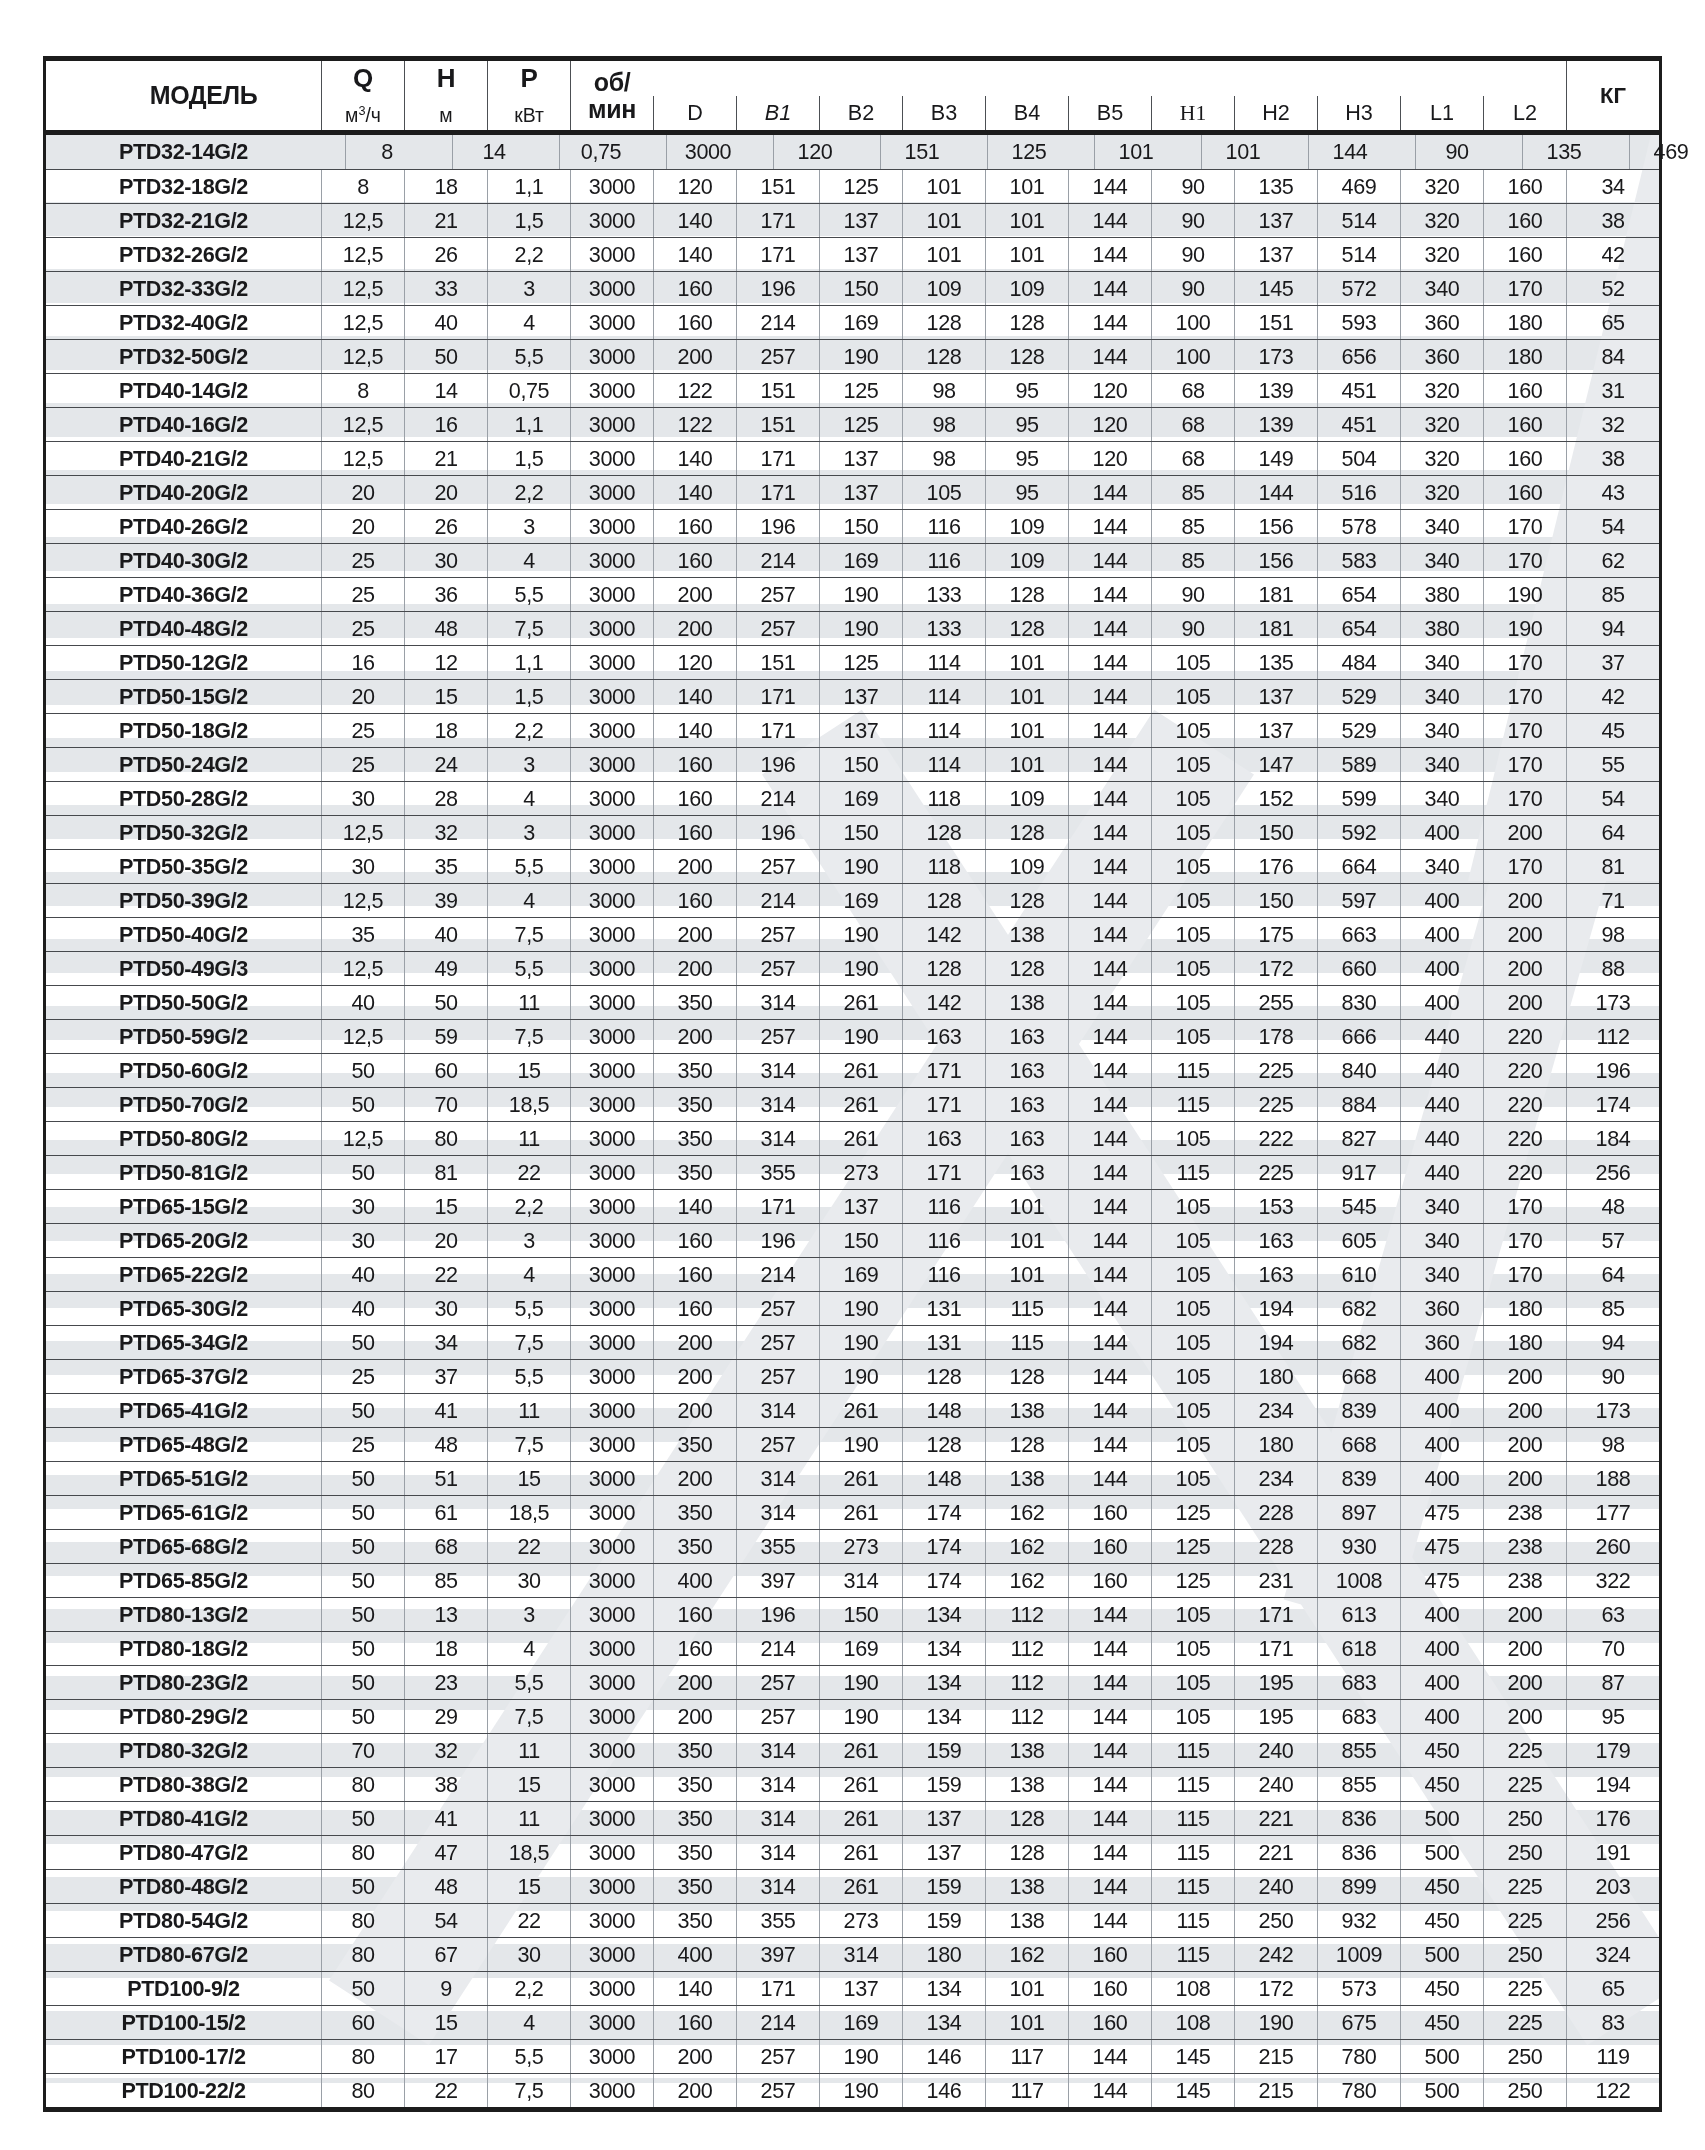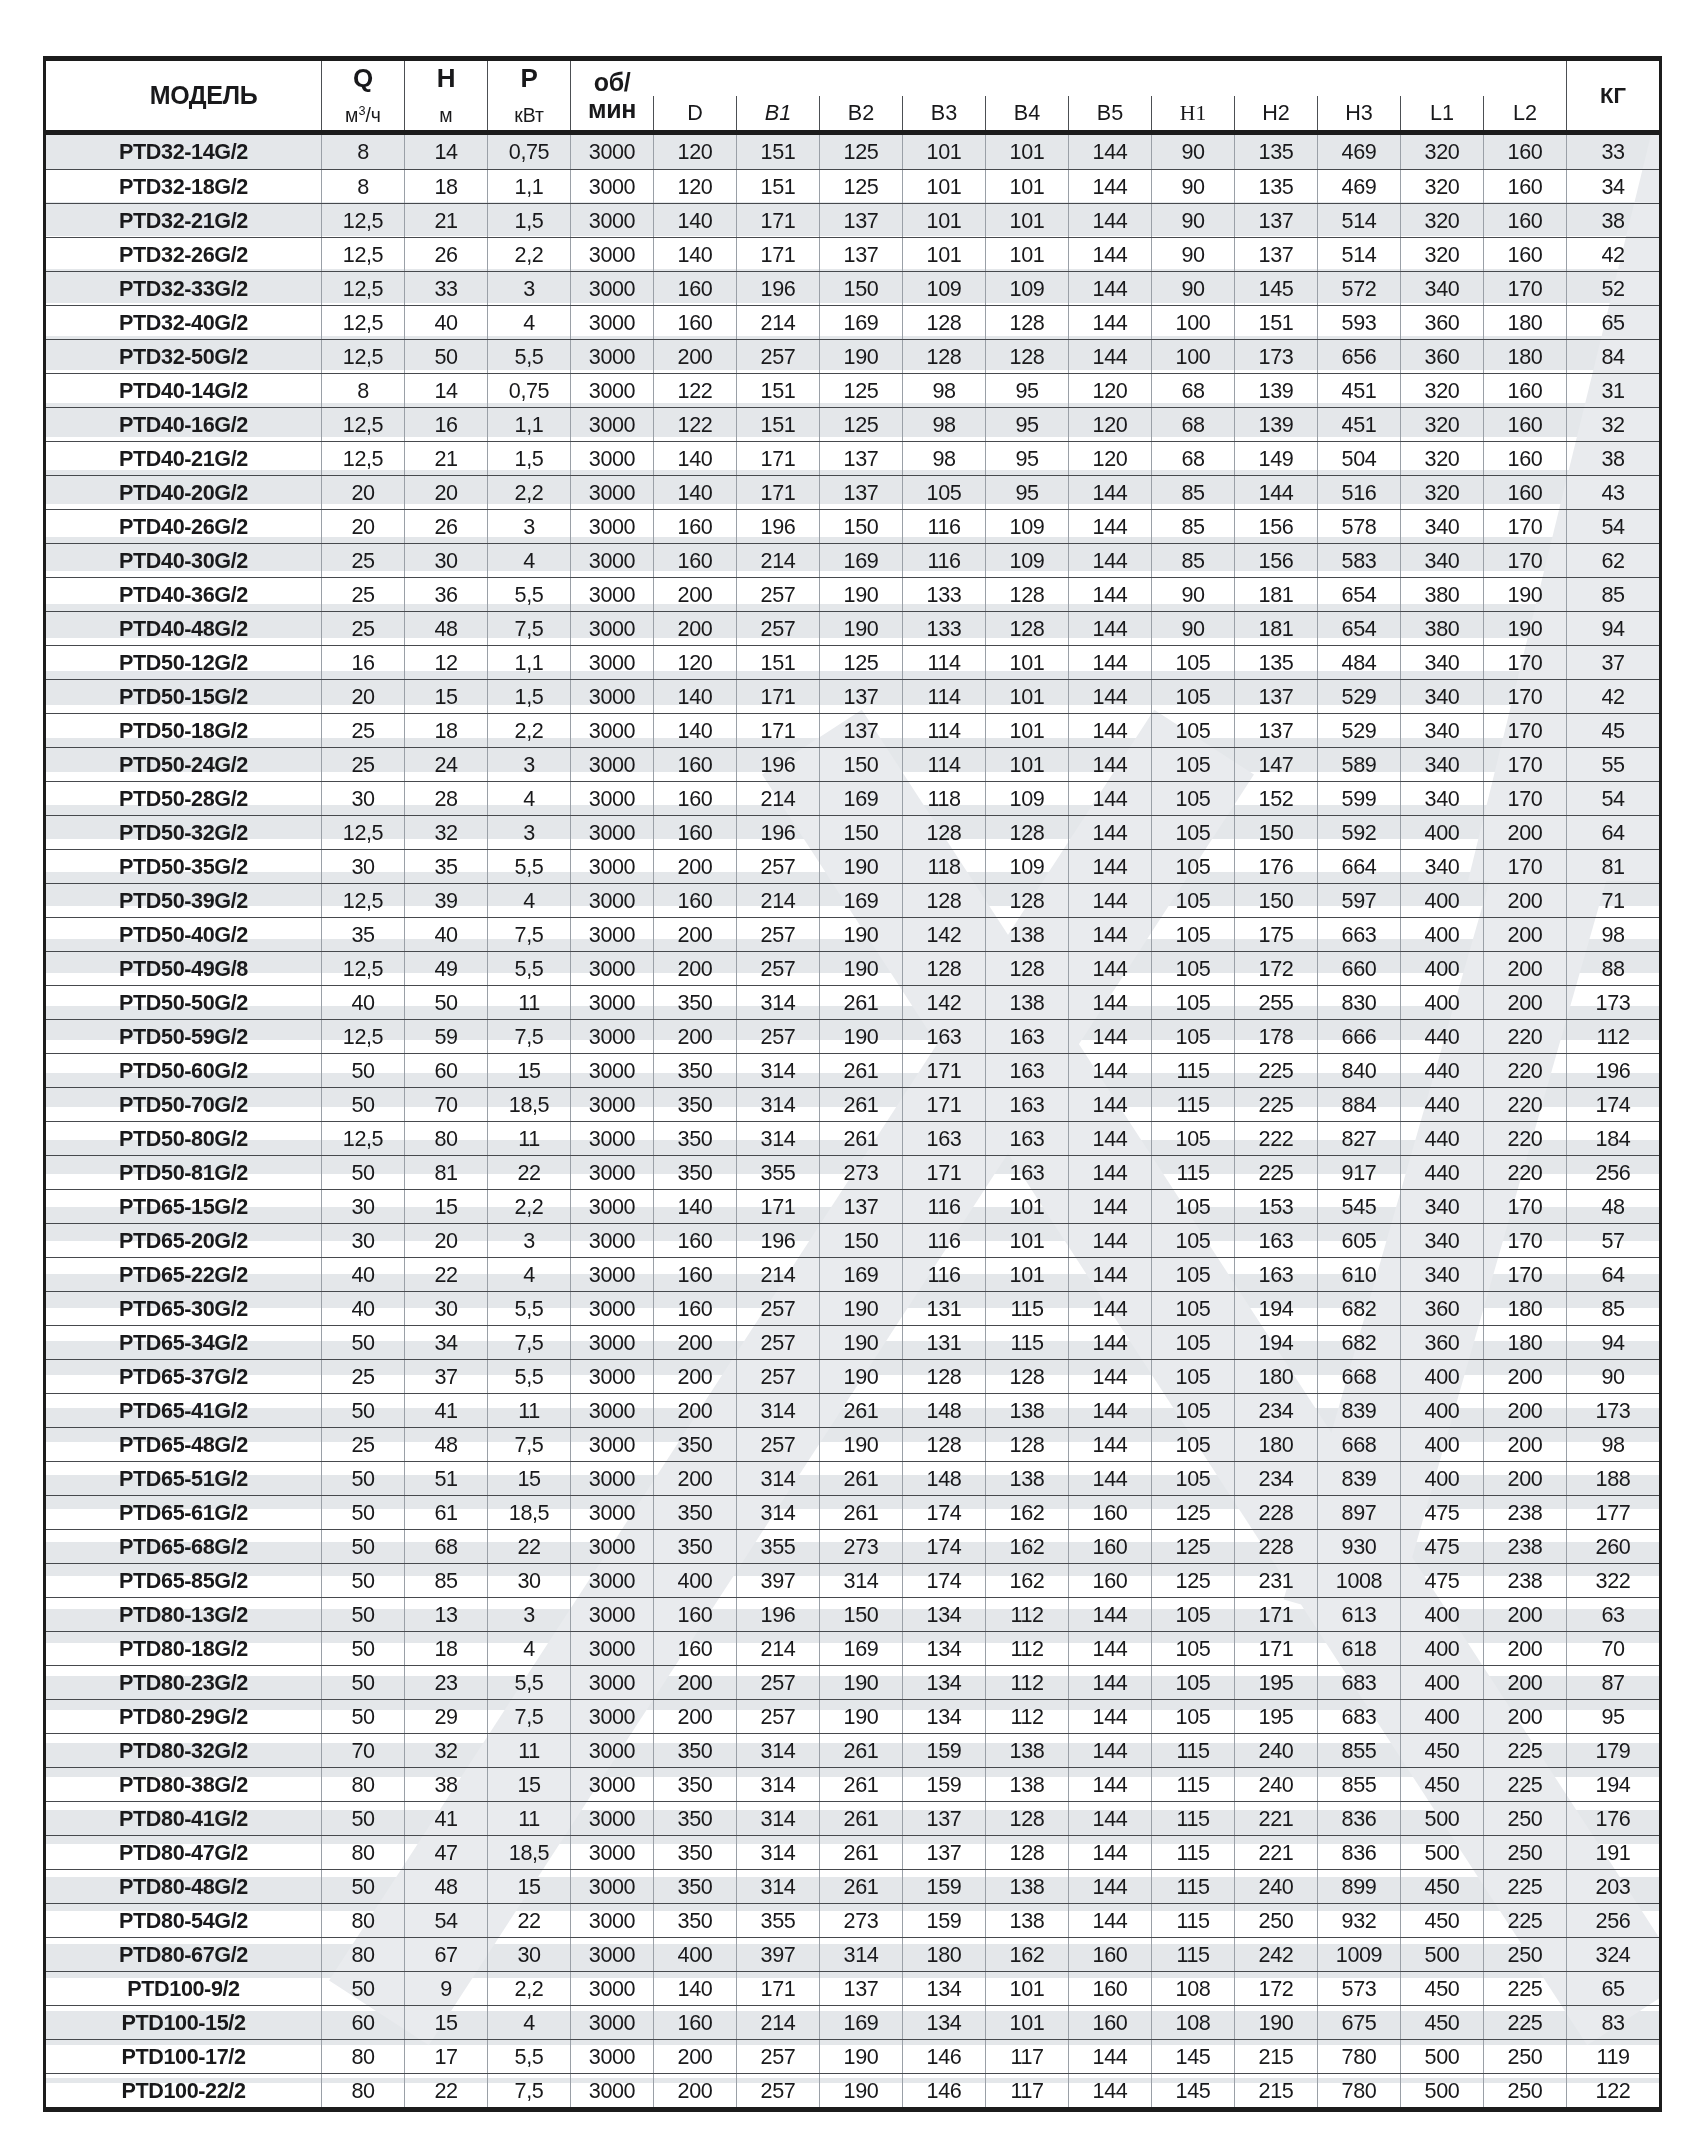--- a/index.html
+++ b/index.html
@@ -52,21 +52,21 @@
   }
   .size-col{grid-row:2;font-weight:400;font-size:21.6px;}
   .kg-h{grid-column:17;font-weight:700;font-size:22px;}
   
   .body{position:relative;background:transparent;}
   .row{
     display:grid;grid-template-columns:275px repeat(15,83px) 1fr;
     height:34px;box-sizing:border-box;border-top:1.5px solid var(--row-line,#46494d);
     background:transparent;
   }
-  .row:first-child{border-top:none;}
+  .row:first-child{border-top:none;gap:24px;}
   .cell{
     display:flex;align-items:center;justify-content:center;box-sizing:border-box;
     font-size:21.6px;font-weight:400;letter-spacing:-0.4px;white-space:nowrap;
   }
   .cell + .cell{border-left:1.5px solid var(--col-line,#9aa0a7);}
   .cell.model{font-weight:700;}
 </style>
 </head>
 <body>
 
@@ -573,21 +573,21 @@
           <div class="cell">138</div>
           <div class="cell">144</div>
           <div class="cell">105</div>
           <div class="cell">175</div>
           <div class="cell">663</div>
           <div class="cell">400</div>
           <div class="cell">200</div>
           <div class="cell">98</div>
         </div>
         <div class="row">
-          <div class="cell model">PTD50-49G/8</div>
+          <div class="cell model">PTD50-49G/3</div>
           <div class="cell">12,5</div>
           <div class="cell">49</div>
           <div class="cell">5,5</div>
           <div class="cell">3000</div>
           <div class="cell">200</div>
           <div class="cell">257</div>
           <div class="cell">190</div>
           <div class="cell">128</div>
           <div class="cell">128</div>
           <div class="cell">144</div>

